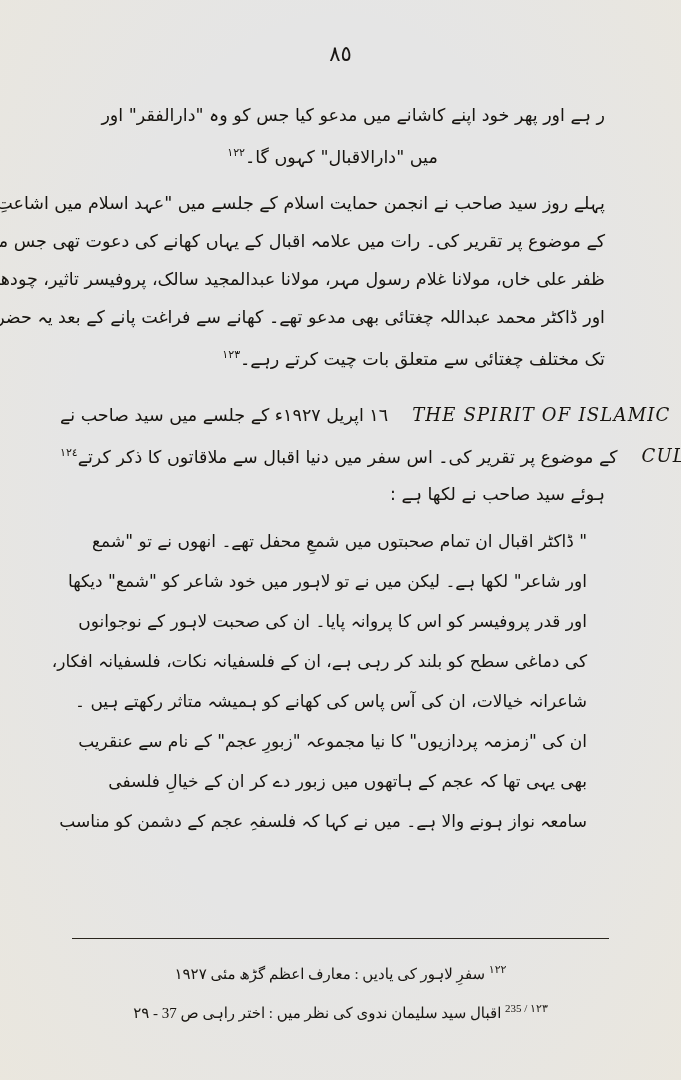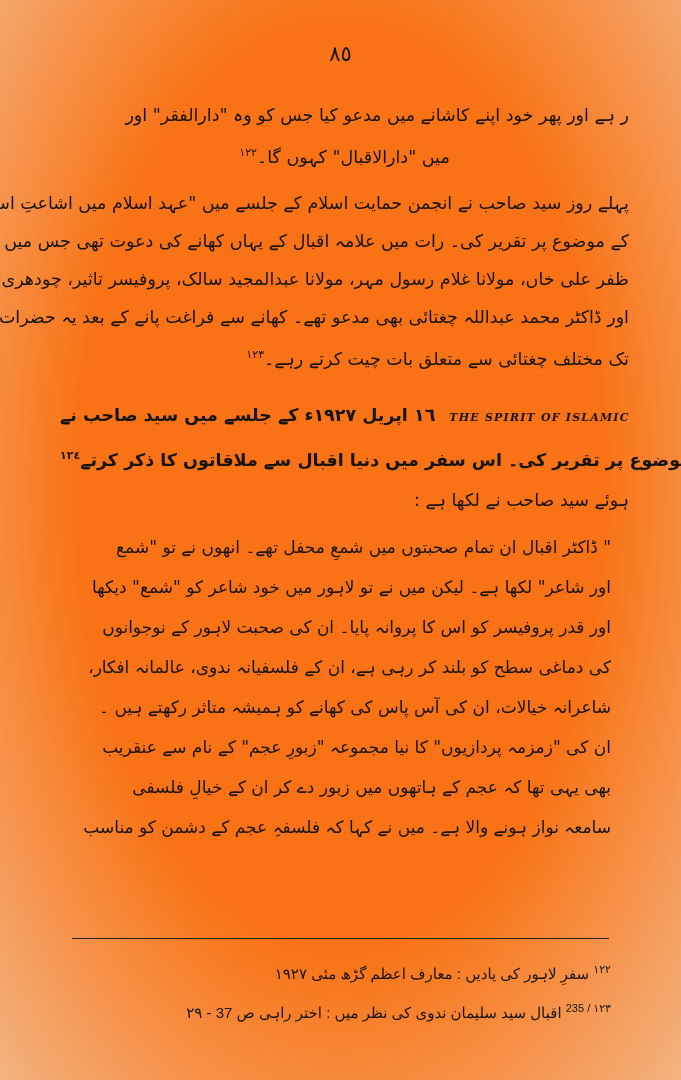--- a/index.html
+++ b/index.html
@@ -11,21 +11,21 @@
     width: 681px;
     height: 1080px;
     overflow: hidden;
     font-family: "DejaVu Sans", sans-serif;
     color: #14120f;
   }
   .page {
     position: relative;
     width: 681px;
     height: 1080px;
-    background: #f97316;
+    background: #e5e5e5;
     box-sizing: border-box;
     padding: 0;
   }
   
   .paper-tone {
     position: absolute;
     inset: 0;
     background:
       radial-gradient(ellipse at 50% 45%, rgba(255,255,255,0) 55%, rgba(238,232,216,0.55) 100%);
     pointer-events: none;
@@ -38,21 +38,21 @@
     text-align: center;
     font-size: 21px;
     font-family: "DejaVu Sans", sans-serif;
     color: #1a1714;
     letter-spacing: 1px;
   }
   .body-text {
     position: absolute;
     top: 96px;
     left: 60px;
-    right: 52px;
+    right: 76px;
     direction: rtl;
     text-align: right;
     font-family: "DejaVu Sans", sans-serif;
   }
   .para {
     margin: 0 0 8px 0;
     font-size: 17.5px;
     line-height: 38px;
     color: #17140f;
     text-align: justify;
@@ -63,21 +63,21 @@
     white-space: nowrap;
   }
   .para .line.center {
     text-align: center;
   }
   .latin {
     direction: ltr;
     unicode-bidi: embed;
     font-family: "DejaVu Serif", serif;
     font-style: italic;
-    font-size: 11px;
+    font-size: 18px;
     letter-spacing: 1.2px;
     color: #17140f;
   }
   .sup {
     font-size: 11px;
     vertical-align: super;
     color: #17140f;
   }
   .quote-block {
     margin: 6px 18px 6px 22px;
@@ -90,39 +90,39 @@
   }
   .spirit-para .row {
     display: block;
     white-space: nowrap;
   }
   .spirit-para .row.with-latin {
     display: flex;
     flex-direction: row-reverse;
     justify-content: flex-start;
     align-items: baseline;
-    gap: 14px;
+    gap: 24px;
     white-space: nowrap;
-    font-weight: bold;
   }
   .footnote-rule {
     position: absolute;
     left: 72px;
     right: 72px;
     top: 938px;
     height: 1px;
     background: #2a251d;
   }
   .footnotes {
     position: absolute;
     left: 70px;
     right: 70px;
     top: 952px;
     direction: rtl;
-    font-family: Liberation Sans, sans-serif;
+    text-align: center;
+    font-family: Liberation Serif, serif;
   }
   .footnote {
     font-size: 15px;
     line-height: 34px;
     color: #17140f;
     white-space: nowrap;
   }
   .fn-marker {
     font-size: 11px;
     vertical-align: super;
@@ -164,21 +164,21 @@
         <span><span>کے موضوع پر تقریر کی۔ اس سفر میں دنیا اقبال سے ملاقاتوں کا ذکر کرتے</span><span class="sup">١٢٤</span></span>
         <span class="latin">CULTURE</span>
       </span>
       <span class="row">ہوئے سید صاحب نے لکھا ہے :</span>
     </div>
 
     <div class="para quote-block">
       <span class="line">" ڈاکٹر اقبال ان تمام صحبتوں میں شمعِ محفل تھے۔ انھوں نے تو "شمع</span>
       <span class="line">اور شاعر" لکھا ہے۔ لیکن میں نے تو لاہور میں خود شاعر کو "شمع" دیکھا</span>
       <span class="line">اور قدر پروفیسر کو اس کا پروانہ پایا۔ ان کی صحبت لاہور کے نوجوانوں</span>
-      <span class="line">کی دماغی سطح کو بلند کر رہی ہے، ان کے فلسفیانہ ندوی، عالمانہ افکار،</span>
+      <span class="line">کی دماغی سطح کو بلند کر رہی ہے، ان کے فلسفیانہ نکات، فلسفیانہ افکار،</span>
       <span class="line">شاعرانہ خیالات، ان کی آس پاس کی کھانے کو ہمیشہ متاثر رکھتے ہیں ۔</span>
       <span class="line">ان کی "زمزمہ پردازیوں" کا نیا مجموعہ "زبورِ عجم" کے نام سے عنقریب</span>
       <span class="line">بھی یہی تھا کہ عجم کے ہاتھوں میں زبور دے کر ان کے خیالِ فلسفی</span>
       <span class="line">سامعہ نواز ہونے والا ہے۔ میں نے کہا کہ فلسفہِ عجم کے دشمن کو مناسب</span>
     </div>
 
   </div>
 
   <div class="footnote-rule"></div>
 

